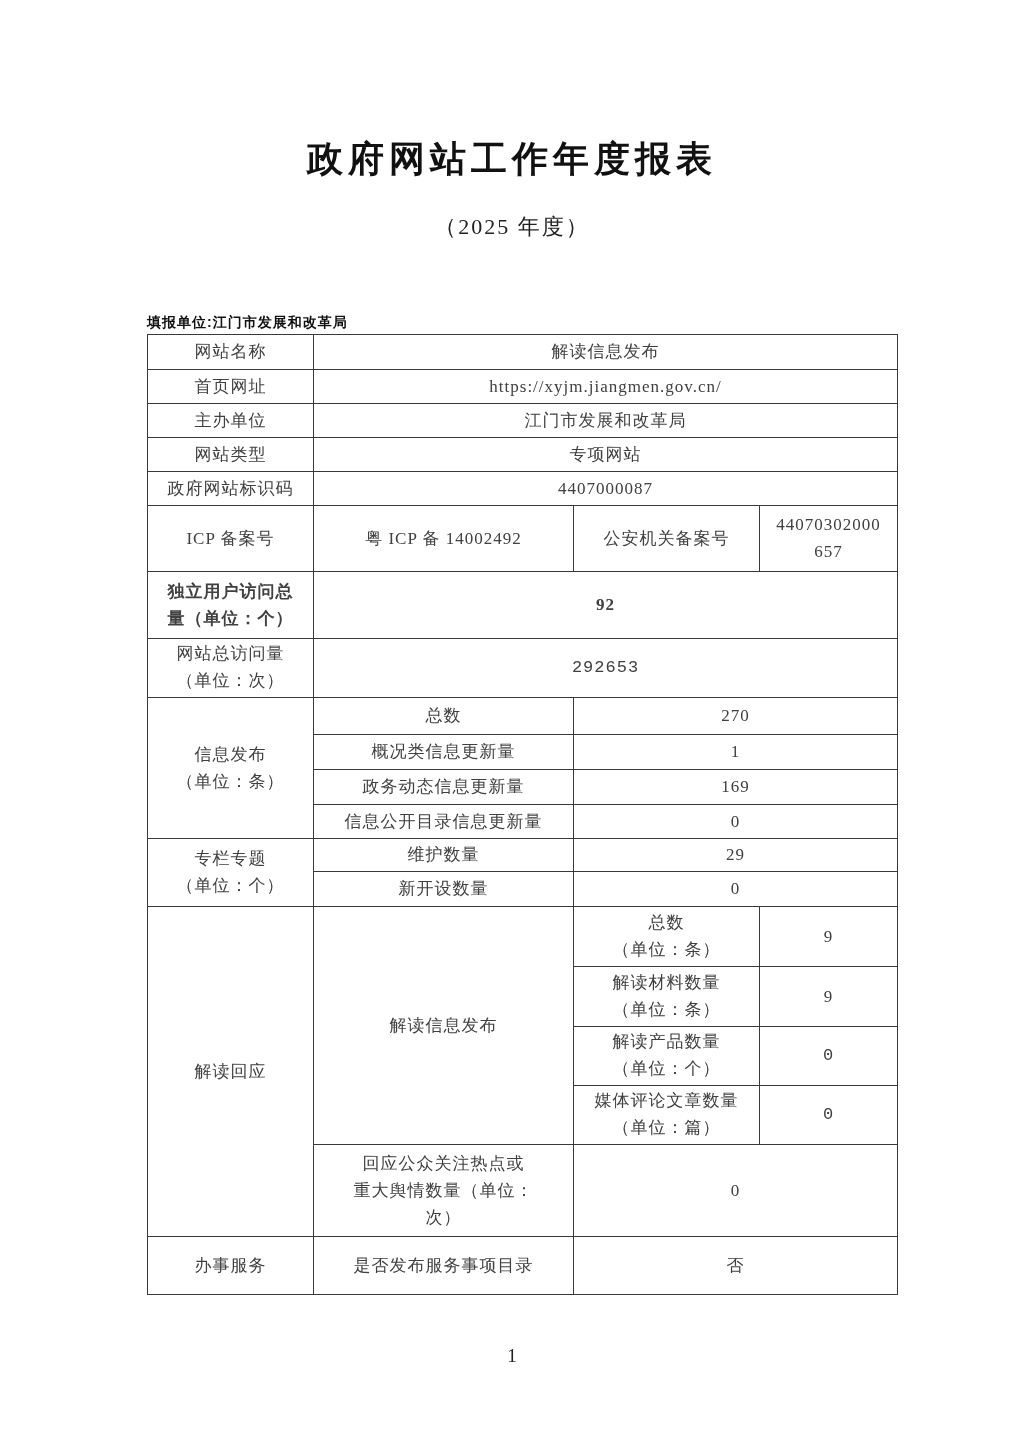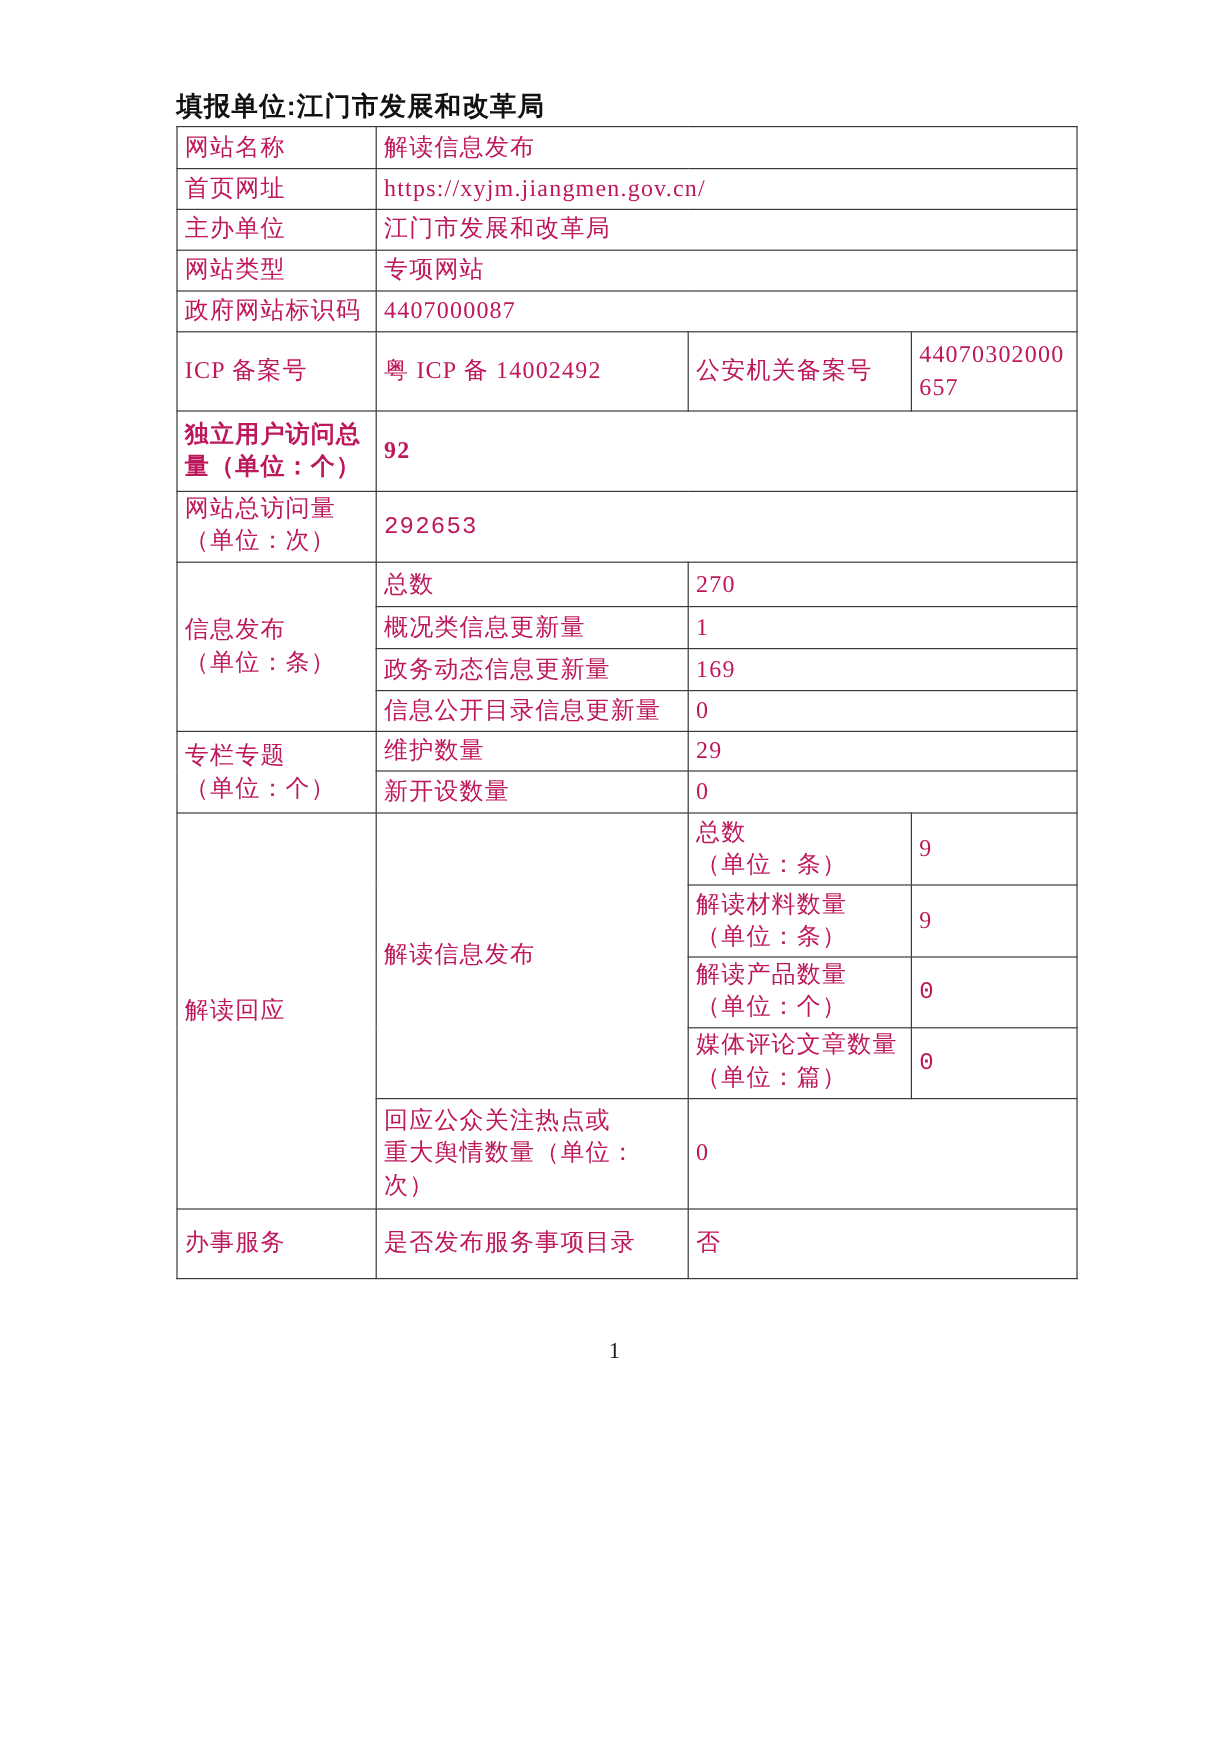--- a/index.html
+++ b/index.html
@@ -27,42 +27,42 @@
     text-align: center;
     font-size: 22px;
     line-height: 1.0;
     letter-spacing: 2px;
     color: #222222;
   }
   .reporting-unit {
     margin: 76px 0 0 147px;
     font-family: "Liberation Sans", "DejaVu Sans", sans-serif;
     font-weight: bold;
-    font-size: 22px;
+    font-size: 14px;
     line-height: 1.2;
     letter-spacing: 1px;
     color: #111111;
   }
 
   table.report {
     margin: 3px 0 0 147px;
     width: 750px;
     border-collapse: collapse;
     table-layout: fixed;
   }
   table.report td {
     border: 1px solid #3a3a3a;
-    text-align: left;
+    text-align: center;
     vertical-align: middle;
-    font-size: 20px;
+    font-size: 17px;
     line-height: 27px;
     letter-spacing: 1px;
     white-space: pre-line;
     padding: 2px 6px;
-    color: #be185d;
+    color: #404040;
   }
   td.num { letter-spacing: 0.5px; }
 
   
   tr.h33 { height: 33px; } tr.h34 { height: 34px; } tr.h35 { height: 35px; }
   tr.h37 { height: 37px; } tr.h58 { height: 58px; } tr.h59 { height: 59px; font-family: Liberation Mono, monospace; }
   tr.h60 { height: 60px; } tr.h66 { height: 66px; } tr.h67 { height: 67px; font-weight: bold; }
   tr.h92 { height: 92px; }
 
   td.va-top    { vertical-align: top; padding-top: 8px; }
@@ -74,20 +74,22 @@
     font-size: 19px;
     line-height: 1.0;
     color: #222222;
   }
 </style>
 </head>
 <body>
 
 <div class="page">
 
+  <h1 class="title">政府网站工作年度报表</h1>
+  <div class="subtitle">（2025 年度）</div>
   <div class="reporting-unit">填报单位:江门市发展和改革局</div>
 
   <table class="report">
     <colgroup>
       <col style="width:166px">
       <col style="width:260px">
       <col style="width:186px">
       <col style="width:138px">
     </colgroup>
     <tbody>

